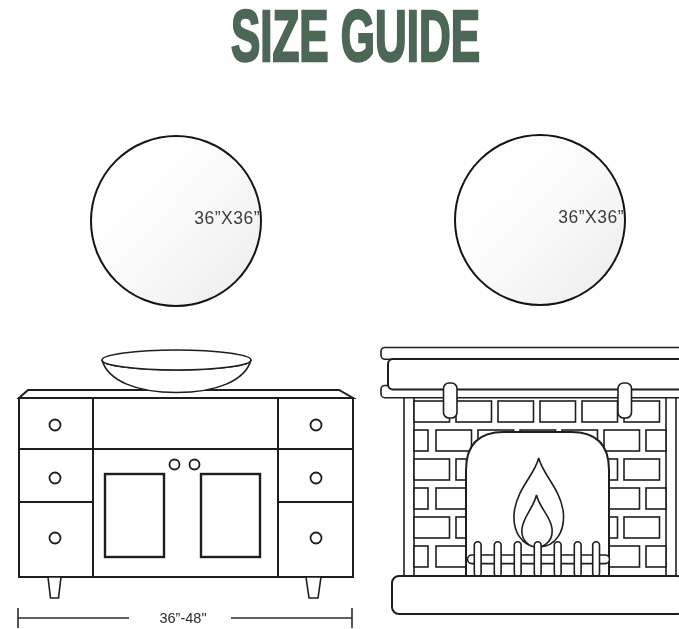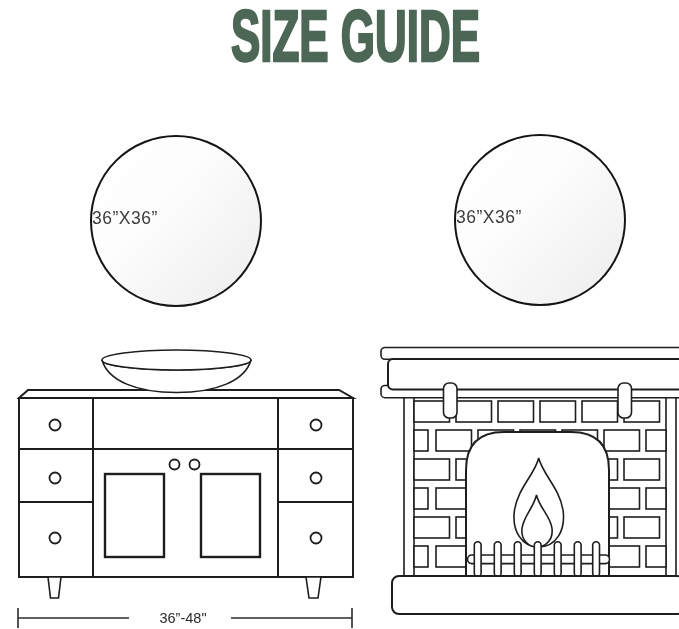--- a/index.html
+++ b/index.html
@@ -11,21 +11,21 @@
     position:absolute;left:0;right:0;top:0;margin:0;
     text-align:center;font-size:72px;line-height:72px;font-weight:bold;
     color:#4d6756;-webkit-text-stroke:2.5px #4d6756;
     transform:scaleX(0.61);transform-origin:50% 0;
     white-space:nowrap;letter-spacing:0px;
   }
   .mirror{
     position:absolute;width:172px;height:172px;border-radius:50%;
     border:2.5px solid #141414;box-sizing:border-box;
     background:linear-gradient(133deg,#ffffff 0%,#fdfdfd 40%,#ececee 100%);
-    display:flex;align-items:center;justify-content:flex-start;
+    display:flex;align-items:center;justify-content:flex-end;
   }
   .mirror-left{left:74px;top:135px;}
   .mirror-right{left:438px;top:134px;}
   .mirror-label{
     font-size:17.5px;color:#3d3d3d;letter-spacing:0.5px;
     position:relative;top:-3px;
   }
   svg{position:absolute;}
   .vanity-svg{left:0;top:340px;}
   .fireplace-svg{left:355px;top:340px;}

